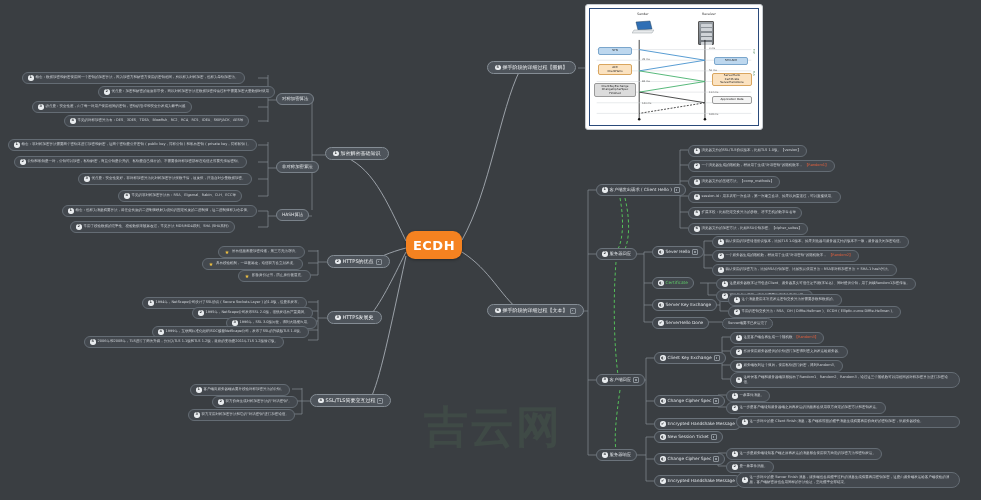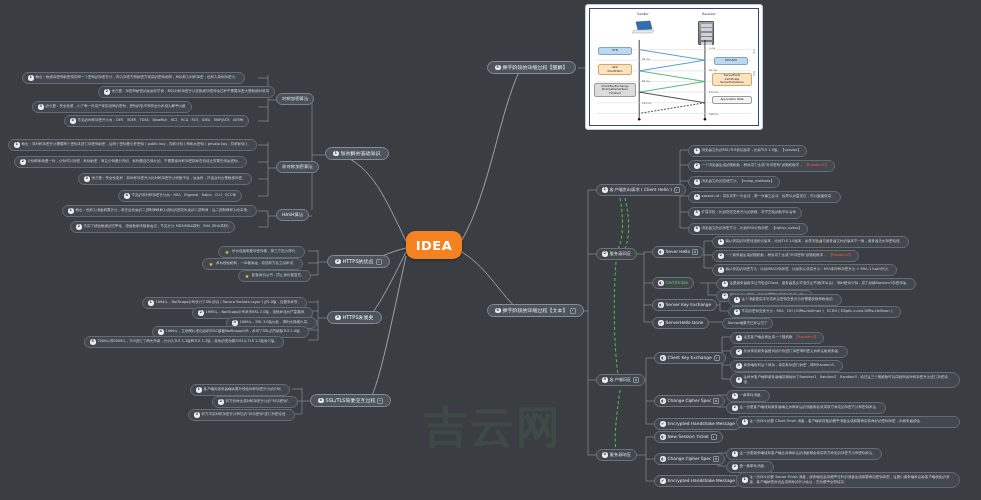--- a/index.html
+++ b/index.html
@@ -263,21 +263,21 @@
     </g>
 
     <g fill="none" stroke="#57c75c" stroke-width="1" stroke-dasharray="3 2.4" opacity="0.95">
       <path d="M620 198 C 625 225, 622 245, 616 252"></path>
       <path d="M625 198 C 632 228, 628 250, 620 256"></path>
       <path d="M616 262 C 613 300, 614 345, 618 375"></path>
       <path d="M620 390 C 616 418, 614 438, 616 450"></path>
     </g>
   </svg>
 
-  <div class="center">IDEA</div>
+  <div class="center">ECDH</div>
 
   <div class="watermark">吉云网</div>
 
   <div class="node pill" style="left:325px;top:147px;">
     <span class="badge">1</span>
     <span class="txt">加密解密基础知识</span>
   </div>
 
   <div class="node pill2" style="left:276px;top:93px;">
     <span class="txt">对称加密算法</span>

